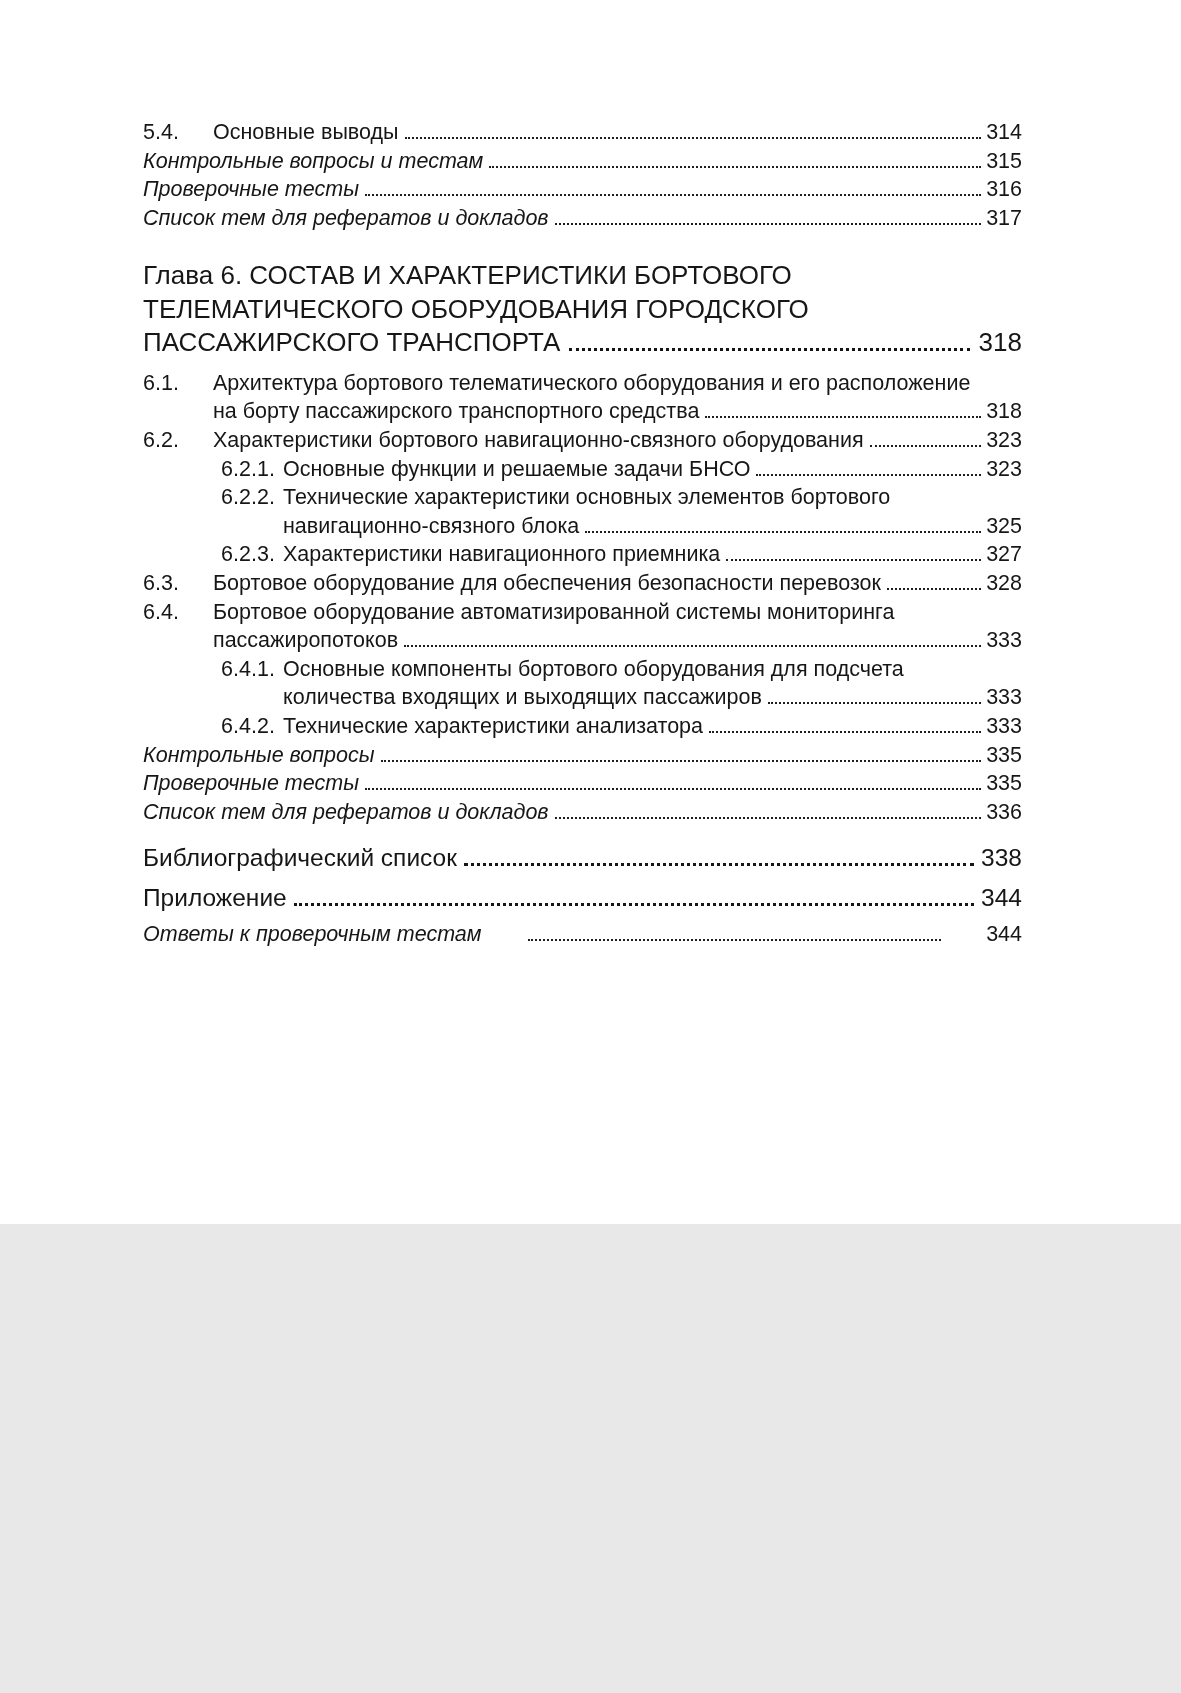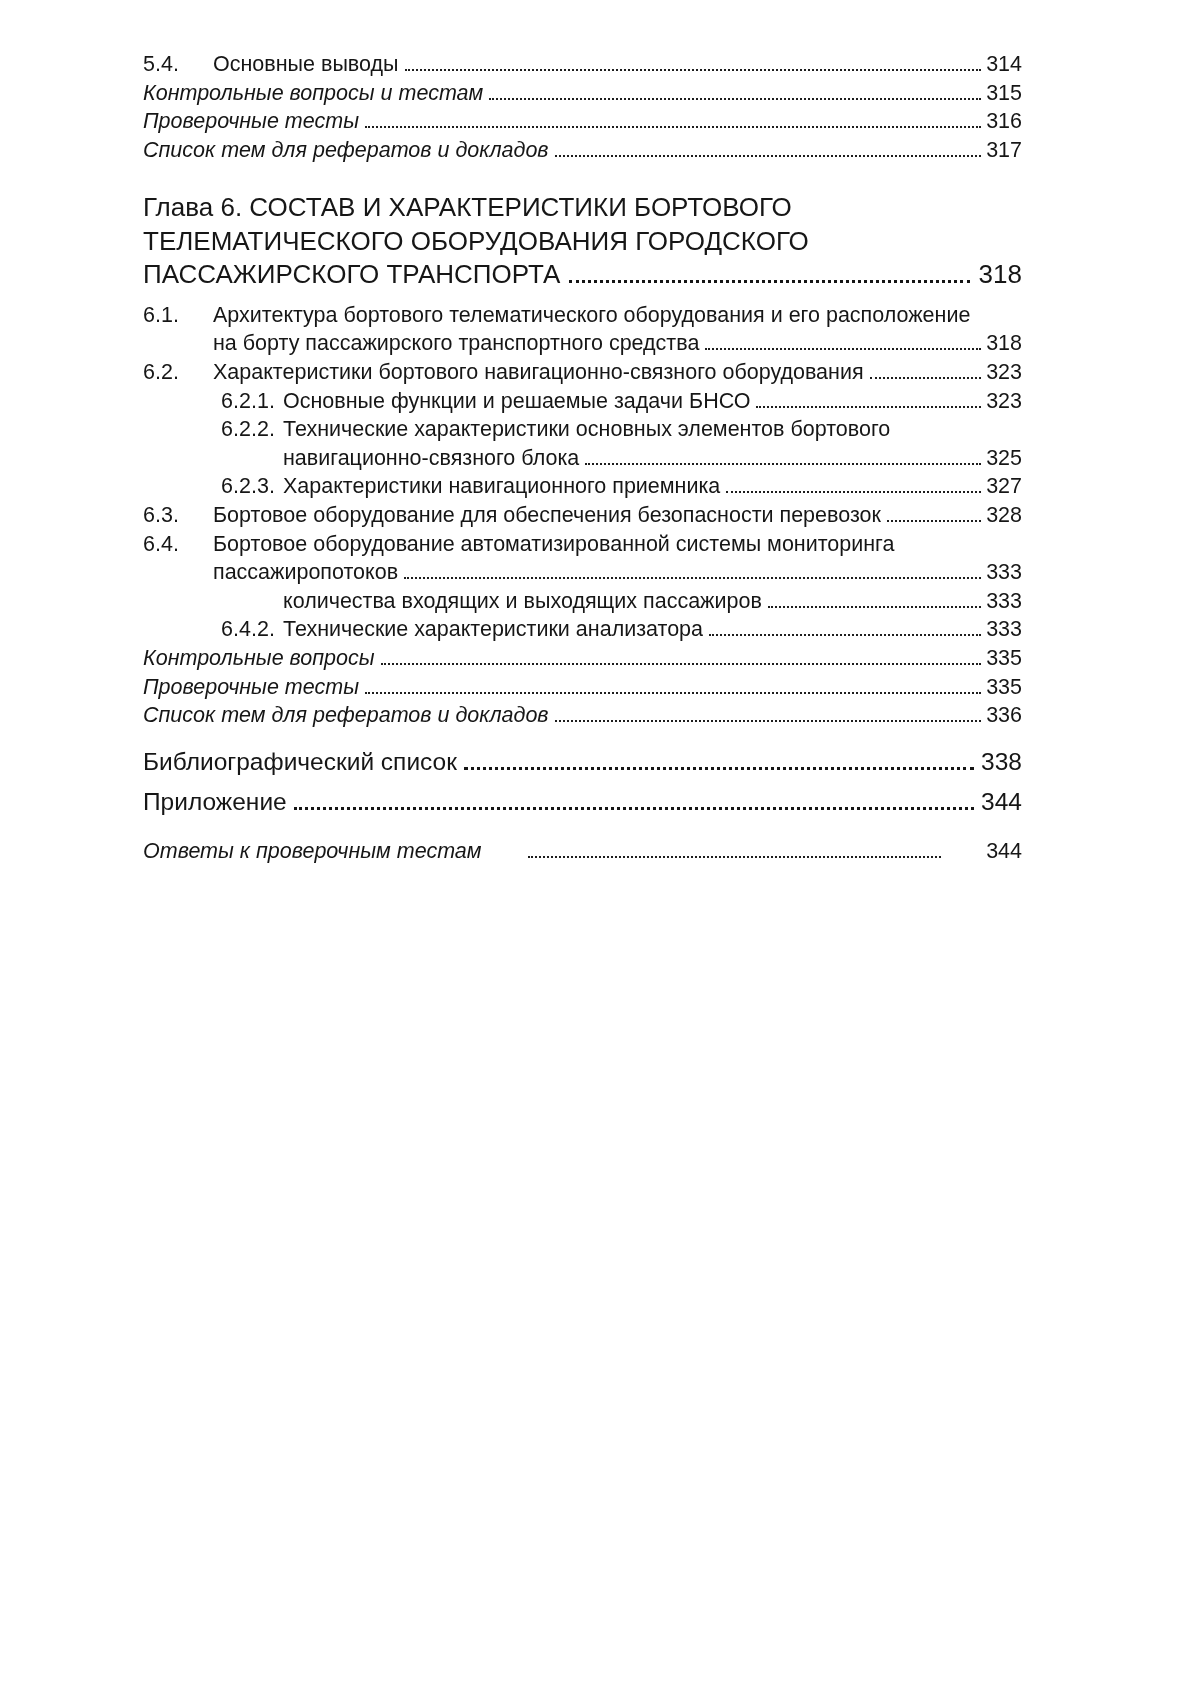--- a/index.html
+++ b/index.html
@@ -1,24 +1,24 @@
 <!DOCTYPE html>
 <html lang="ru"><head>
 <meta charset="utf-8">
 <style>
   html,body{margin:0;padding:0;background:#e8e8e8;}
   .sheet{
     position:relative;
-    width:1181px;height:1693px;
+    width:1181px;height:1224px;
     margin:0 auto;
     background:#ffffff;
     color:#161616;
     font-family:"Liberation Sans","DejaVu Sans",sans-serif;
     box-sizing:border-box;
-    padding:50px 159px 0 143px;
+    padding:118px 159px 0 143px;
     overflow:hidden;
   }
   .line{
     display:flex;
     align-items:baseline;
     font-size:21.5px;
     line-height:28.6px;
     white-space:nowrap;
   }
   .num{flex:0 0 70px;}
@@ -37,21 +37,21 @@
   .pnum{flex:0 0 auto;}
   
   .chapter{margin-top:27px;margin-bottom:9px;font-weight:400;}
   .chapter .line{font-size:26px;line-height:33.5px;}
   .chapter .dots{border-bottom:3.4px dotted #141414;margin:0 9px 0 9px;}
   
   .bline{font-size:24.5px;font-weight:400;line-height:31px;}
   .bline .dots{border-bottom:3px dotted #161616;margin:0 7px 0 7px;}
   .gap-biblio{margin-top:16px;}
   .gap-pril{margin-top:9px;}
-  .gap-otv{margin-top:20px;gap:40px;}
+  .gap-otv{margin-top:7px;gap:40px;}
 </style>
 </head>
 <body>
 
 <div class="sheet">
 
   <div class="line">
     <span class="num">5.4.</span>
     <span class="txt">Основные выводы</span>
     <span class="dots"></span>
@@ -132,20 +132,24 @@
   <div class="line">
     <span class="num">6.4.</span>
     <span class="txt">Бортовое оборудование автоматизированной системы мониторинга</span>
   </div>
   <div class="line">
     <span class="txt cont1">пассажиропотоков</span>
     <span class="dots"></span>
     <span class="pnum">333</span>
   </div>
   <div class="line">
+    <span class="num2">6.4.1.</span>
+    <span class="txt">Основные компоненты бортового оборудования для подсчета</span>
+  </div>
+  <div class="line">
     <span class="txt cont2">количества входящих и выходящих пассажиров</span>
     <span class="dots"></span>
     <span class="pnum">333</span>
   </div>
   <div class="line">
     <span class="num2">6.4.2.</span>
     <span class="txt">Технические характеристики анализатора</span>
     <span class="dots"></span>
     <span class="pnum">333</span>
   </div>

